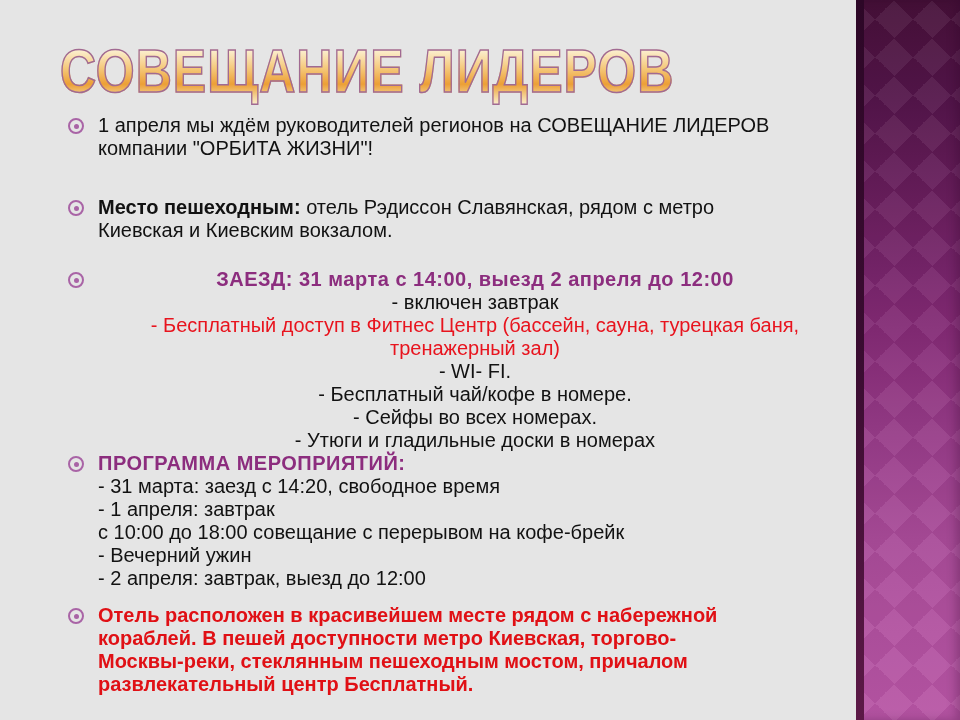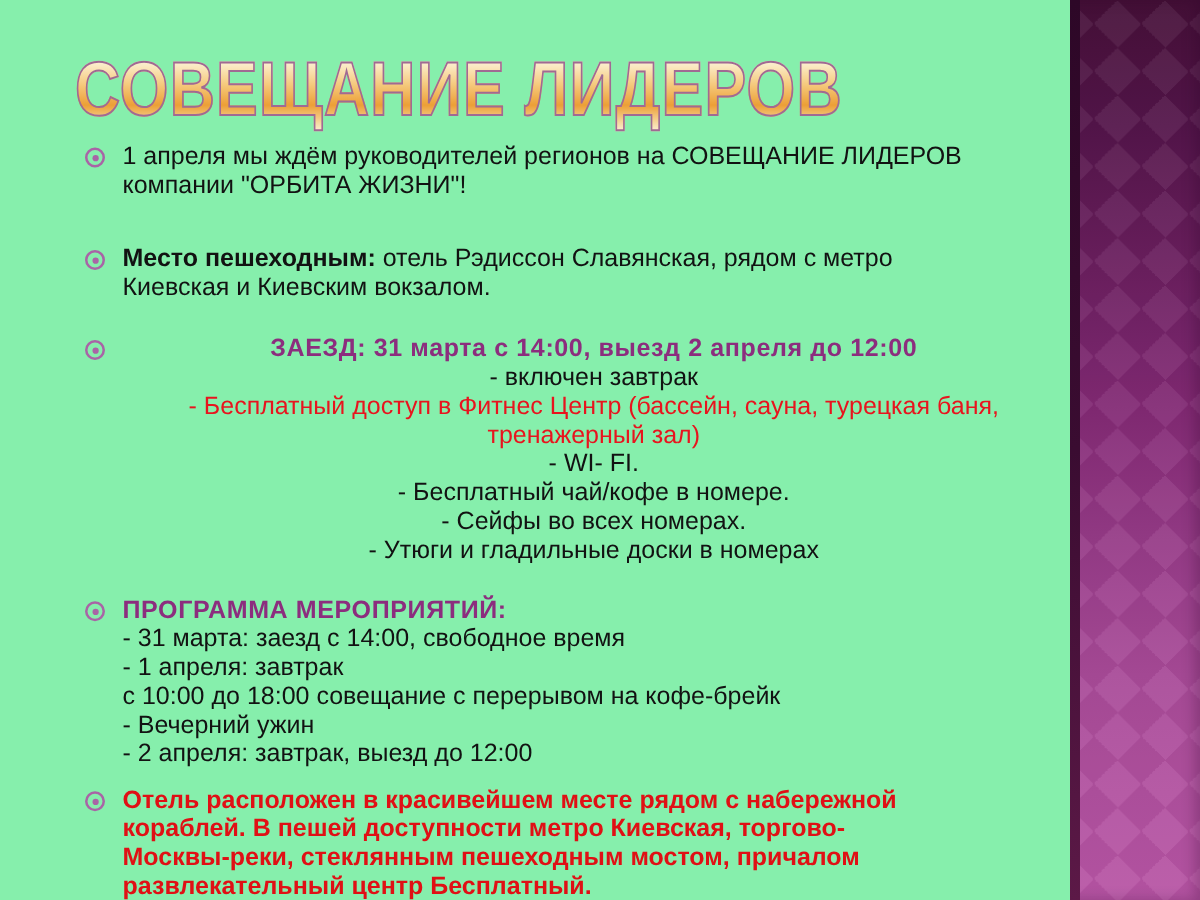--- a/index.html
+++ b/index.html
@@ -5,21 +5,21 @@
   html, body {
     margin: 0;
     padding: 0;
     background: #ffffff;
     font-family: "Liberation Sans", "DejaVu Sans", sans-serif;
   }
   .slide {
     position: relative;
     width: 960px;
     height: 720px;
-    background: #86efac;
+    background: #e5e5e5;
     overflow: hidden;
   }
 
   
   .sidebar {
     position: absolute;
     top: 0;
     right: 0;
     width: 104px;
     height: 720px;
@@ -76,21 +76,21 @@
     top: 108px;
     width: 784px;
     font-size: 20px;
     line-height: 23px;
     color: #121212;
   }
   .bullet { position: relative; padding-left: 30px; }
   .bullet:nth-child(1) { margin-top: 6px; }
   .bullet:nth-child(2) { margin-top: 36px; }
   .bullet:nth-child(3) { margin-top: 26px; text-align: center; }
-  .bullet:nth-child(4) { margin-top: 25px; }
+  .bullet:nth-child(4) { margin-top: 0; }
   .bullet:nth-child(5) { margin-top: 14px; }
 
   .marker {
     position: absolute;
     left: 0;
     top: 4px;
     width: 12px;
     height: 12px;
     border: 2px solid #a964a6;
     border-radius: 50%;
@@ -152,21 +152,21 @@
           <div class="line"><span class="s-n">- WI- FI.</span></div>
           <div class="line"><span class="s-n">- Бесплатный чай/кофе в номере.</span></div>
           <div class="line"><span class="s-n">- Сейфы во всех номерах.</span></div>
           <div class="line"><span class="s-n">- Утюги и гладильные доски в номерах</span></div>
         </div>
       </div>
       <div class="bullet">
         <span class="marker"></span>
         <div>
           <div class="line"><span class="s-h">ПРОГРАММА МЕРОПРИЯТИЙ:</span></div>
-          <div class="line"><span class="s-n">- 31 марта: заезд с 14:00, свободное время</span></div>
+          <div class="line"><span class="s-n">- 31 марта: заезд с 14:20, свободное время</span></div>
           <div class="line"><span class="s-n">- 1 апреля: завтрак</span></div>
           <div class="line"><span class="s-n">с 10:00 до 18:00 совещание с перерывом на кофе-брейк</span></div>
           <div class="line"><span class="s-n">- Вечерний ужин</span></div>
           <div class="line"><span class="s-n">- 2 апреля: завтрак, выезд до 12:00</span></div>
         </div>
       </div>
       <div class="bullet">
         <span class="marker"></span>
         <div>
           <div class="line"><span class="s-rb">Отель расположен в красивейшем месте рядом с набережной</span></div>

